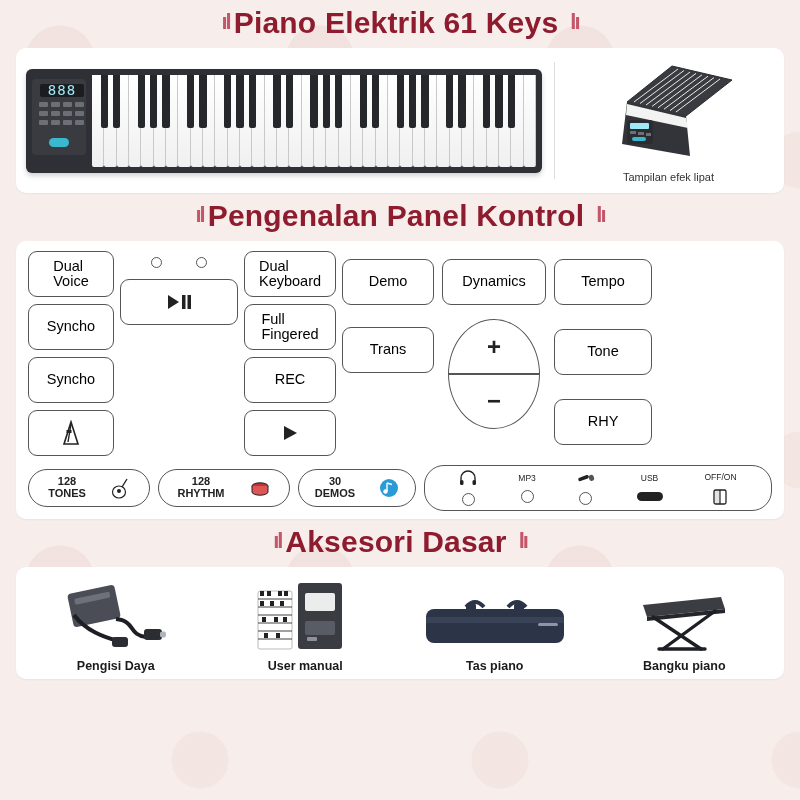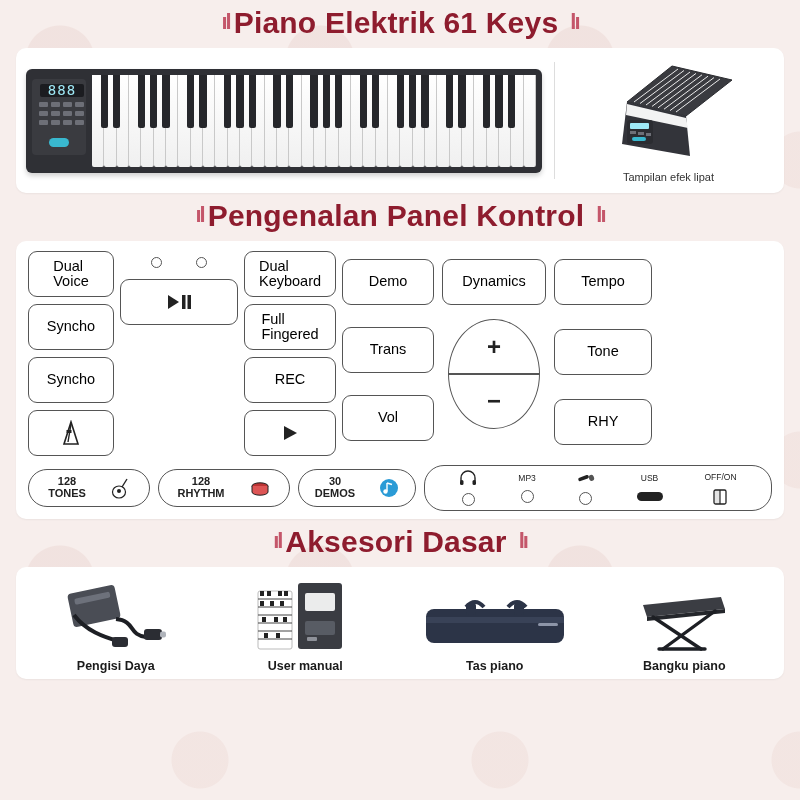--- a/index.html
+++ b/index.html
@@ -444,21 +444,20 @@
       <div class="btn" style="height:46px;">
         <svg width="20" height="16" viewBox="0 0 20 16">
           <polygon points="4,1 17,8 4,15" fill="#222"></polygon>
         </svg>
       </div>
     </div>
 
     <div class="col c4" style="padding-top:8px;gap:22px;">
       <div class="btn" style="height:46px;">Demo</div>
       <div class="btn" style="height:46px;">Trans</div>
-      <div class="btn" style="height:46px;">Vol</div>
     </div>
 
     <div class="col c5" style="padding-top:8px;gap:14px;align-items:center;">
       <div class="btn" style="width:104px;height:46px;">Dynamics</div>
       <div class="pm">
         <div class="half">+</div>
         <div class="divider"></div>
         <div class="half">−</div>
       </div>
     </div>

